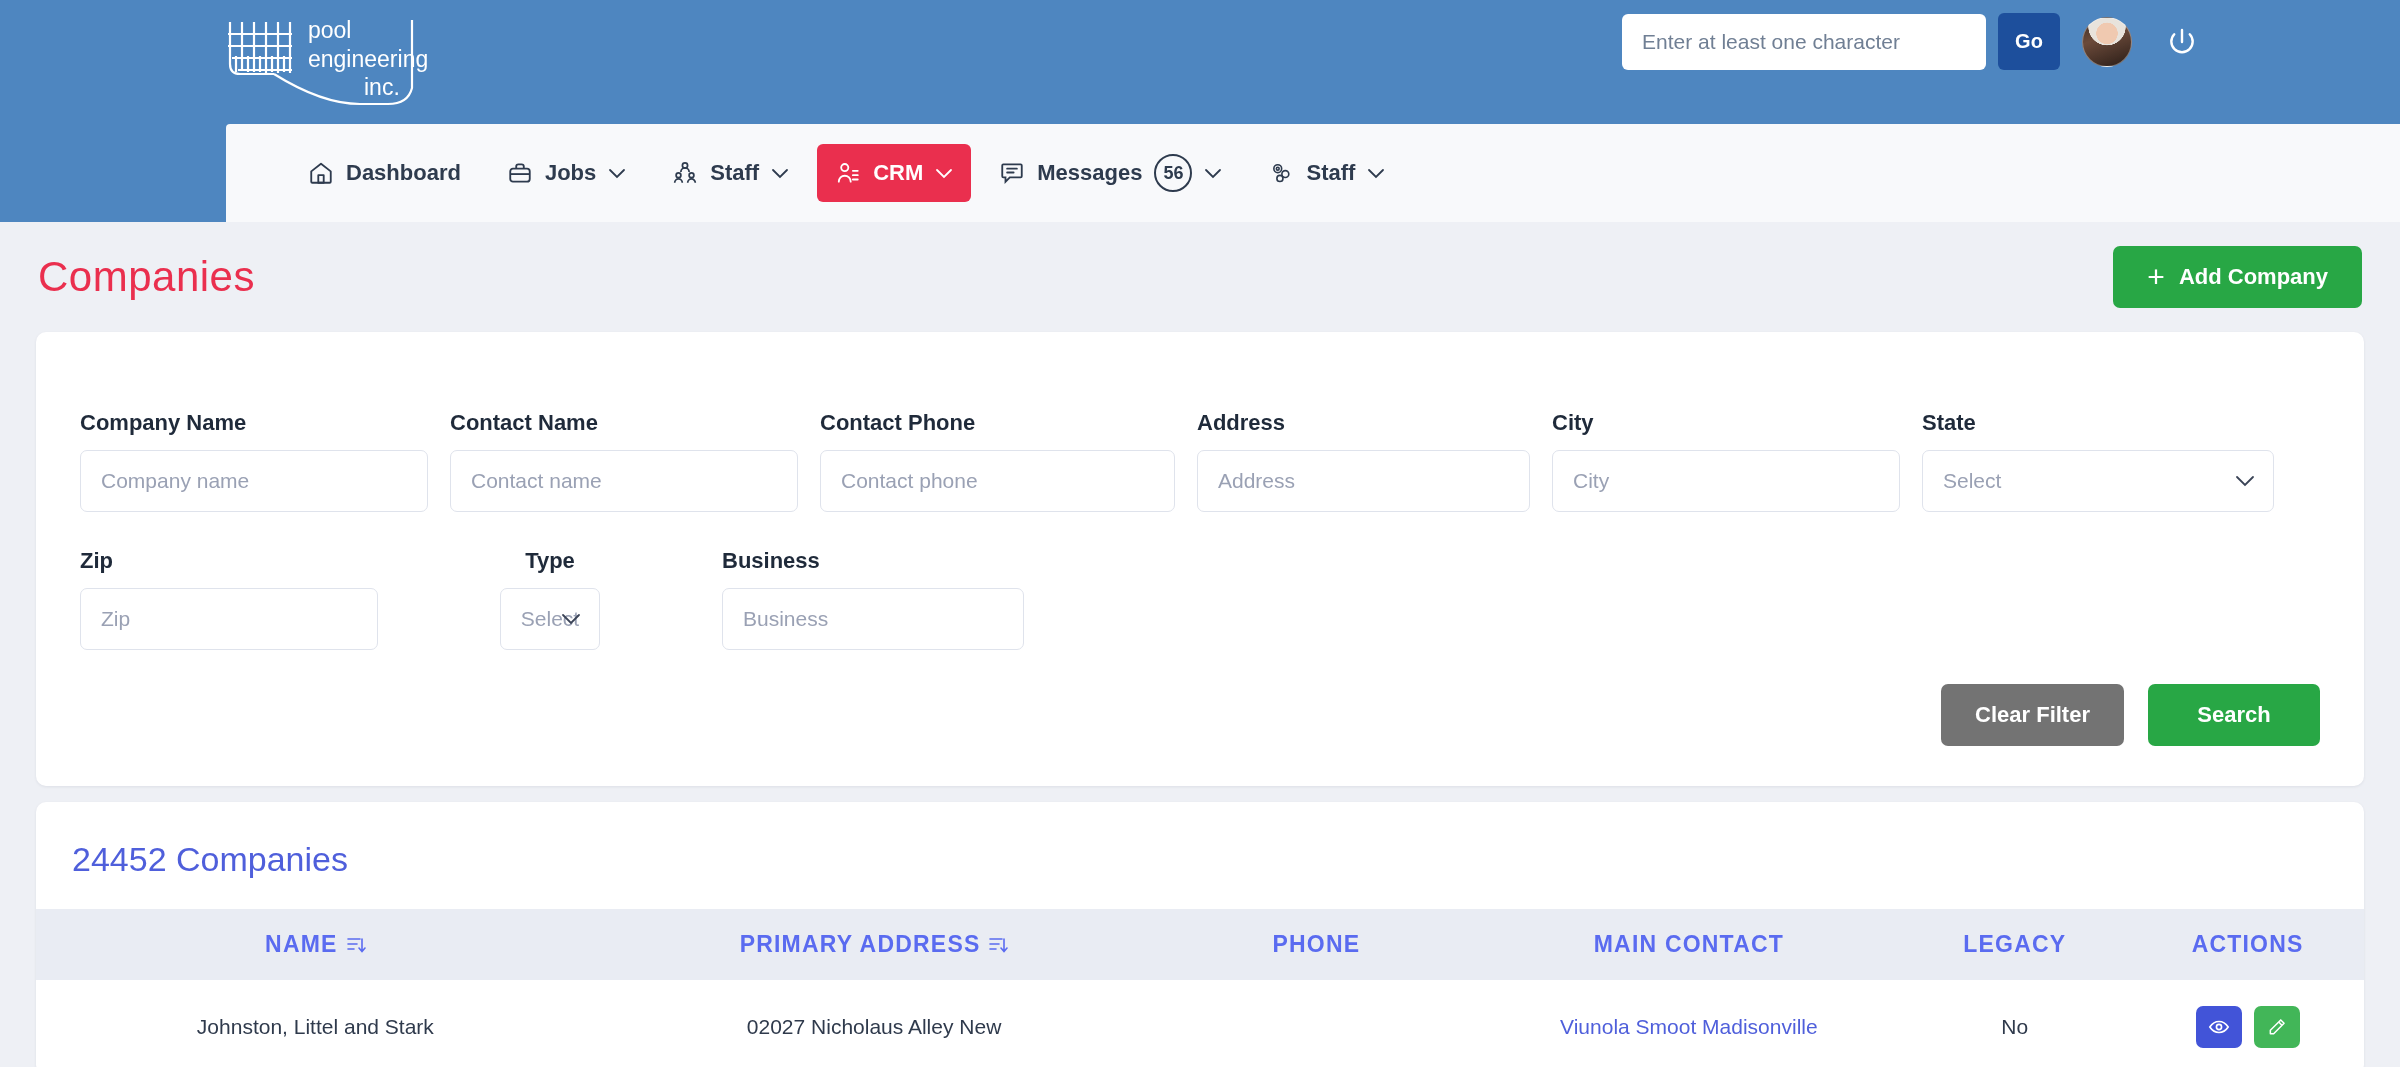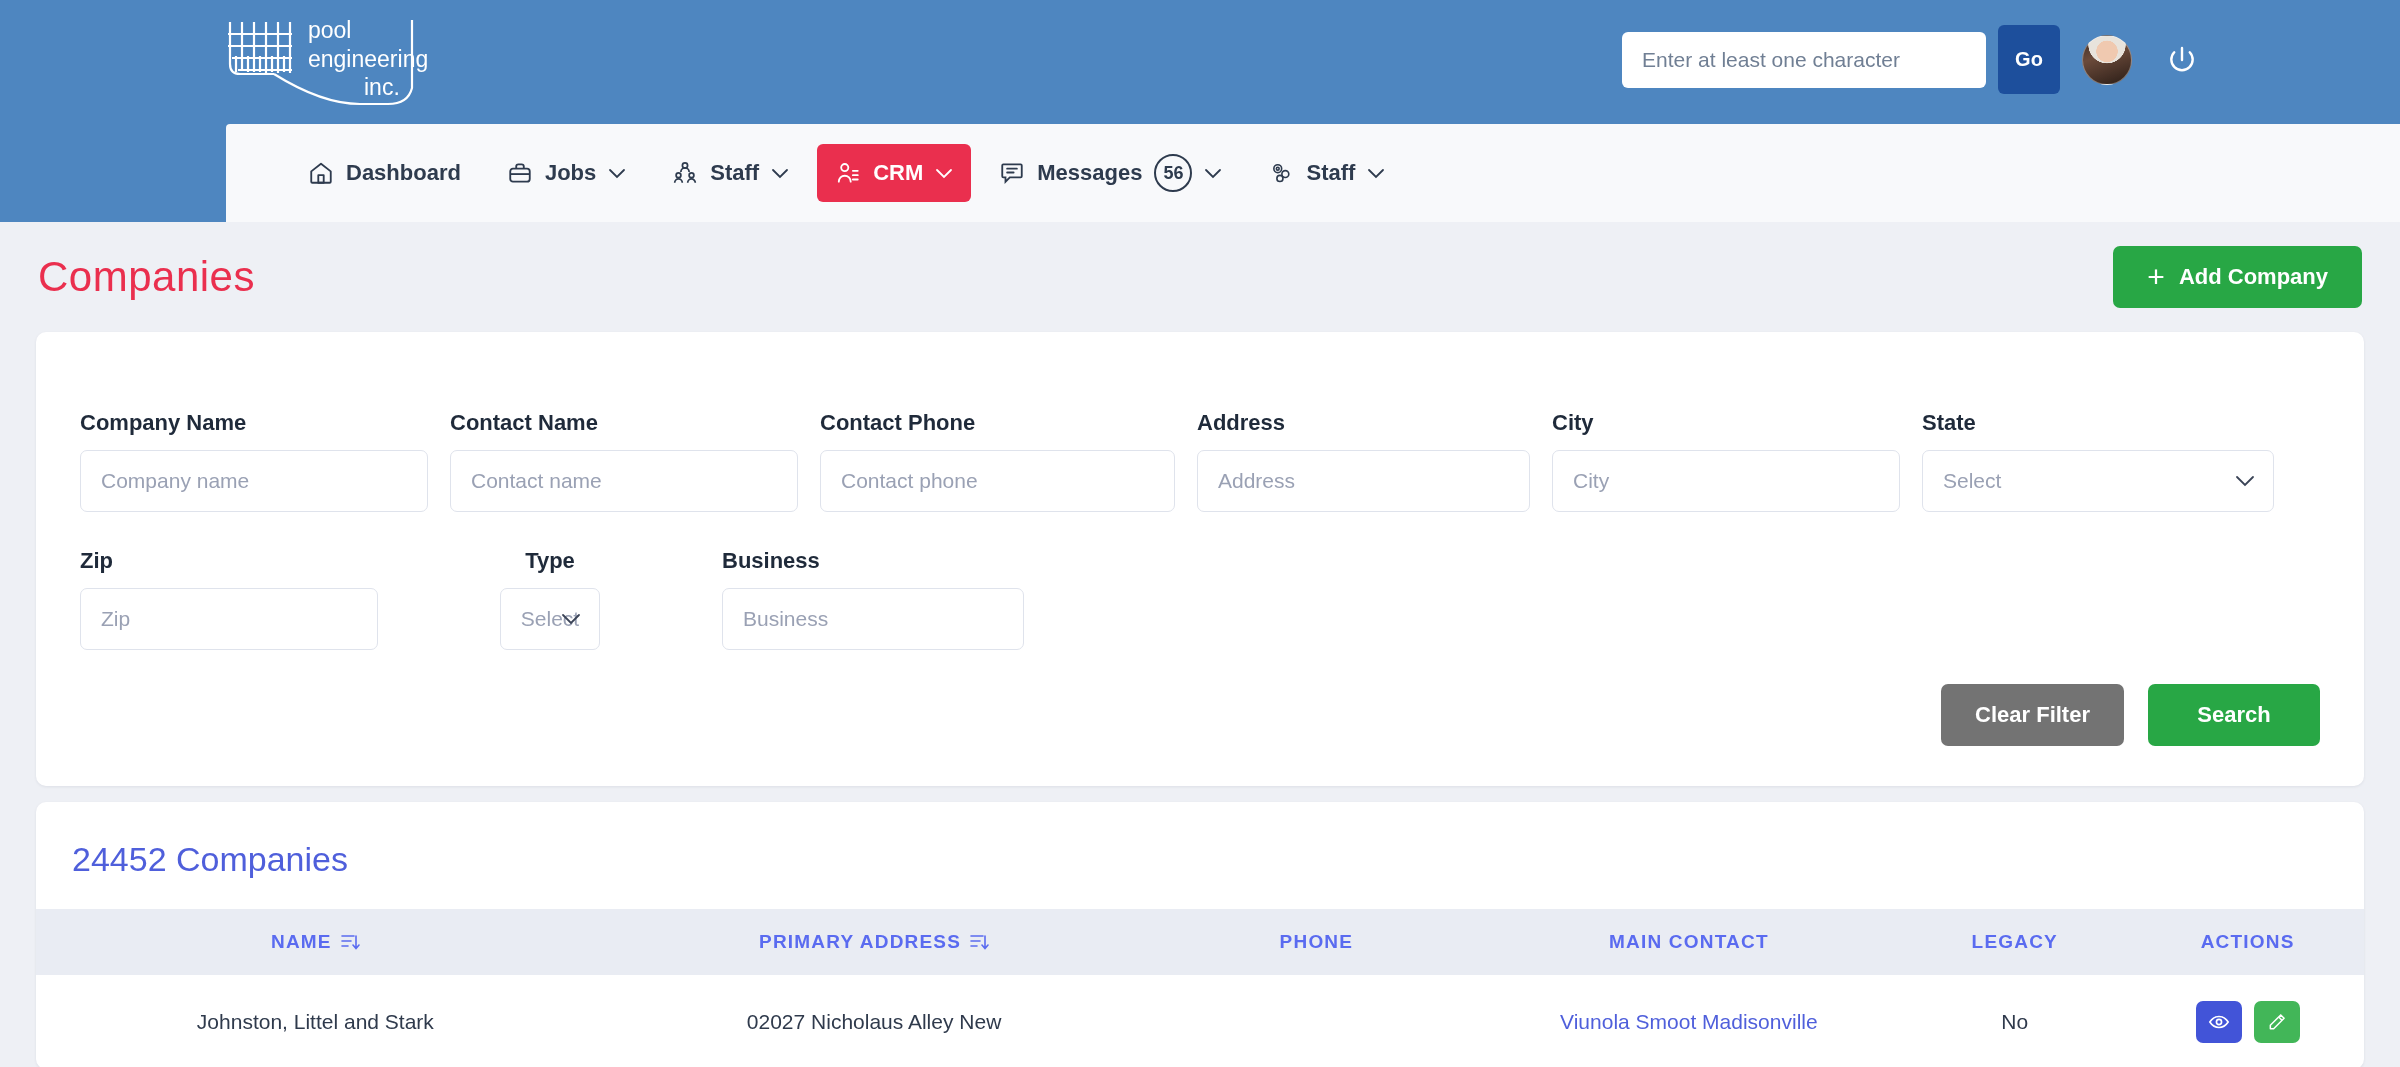--- a/index.html
+++ b/index.html
@@ -22,41 +22,41 @@
     left: 212px;
     top: 12px;
     width: 232px;
     height: 98px;
   }
   .logo svg { display: block; }
 
   .search-wrap {
     position: absolute;
     right: 202px;
-    top: 25px;
+    top: 13px;
     display: flex;
     align-items: center;
     gap: 12px;
   }
   .search-input {
     width: 364px;
     height: 56px;
     border: none;
     border-radius: 6px;
     background: #ffffff;
     padding: 0 20px;
     font-size: 21px;
     font-family: "Liberation Sans", sans-serif;
     color: #394b63;
     outline: none;
   }
   .search-input::placeholder { color: #707f94; }
   .go-btn {
     width: 62px;
-    height: 69px;
+    height: 57px;
     background: #1d4f9c;
     color: #fff;
     border: none;
     border-radius: 6px;
     font-size: 20px;
     font-weight: bold;
     cursor: pointer;
     font-family: "Liberation Sans", sans-serif;
   }
   .avatar {
@@ -235,21 +235,21 @@
   .results-card { margin-top: 16px; overflow: hidden; }
   .results-head {
     padding: 38px 36px 30px;
     font-size: 34px;
     font-weight: 500;
     color: #4f5fdb;
   }
   table { width: 100%; border-collapse: collapse; }
   thead tr { background: #e9ecf3; }
   th {
-    font-size: 19px;
+    font-size: 23px;
     font-weight: bold;
     color: #5a6bf0;
     letter-spacing: 1.2px;
     padding: 22px 10px;
     text-align: center;
     white-space: nowrap;
   }
   th .sortwrap {
     display: inline-flex;
     align-items: center;

